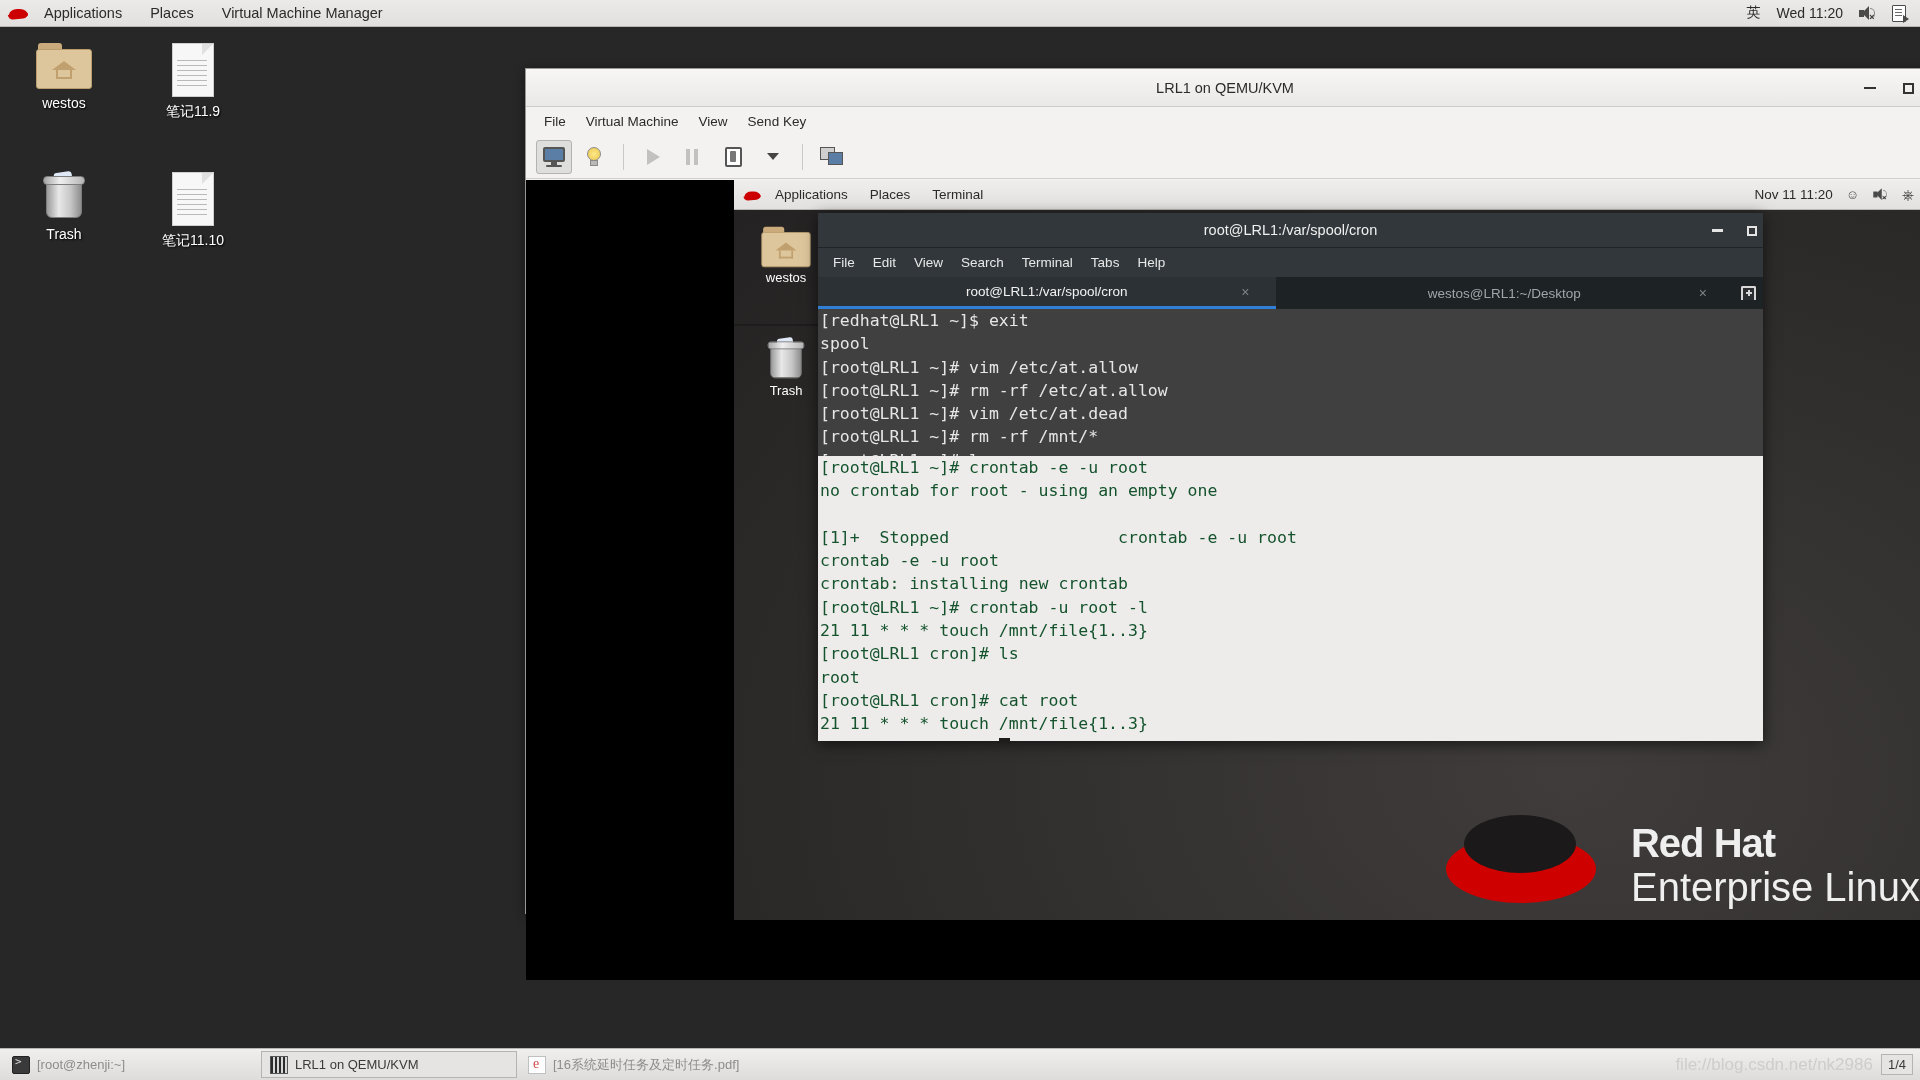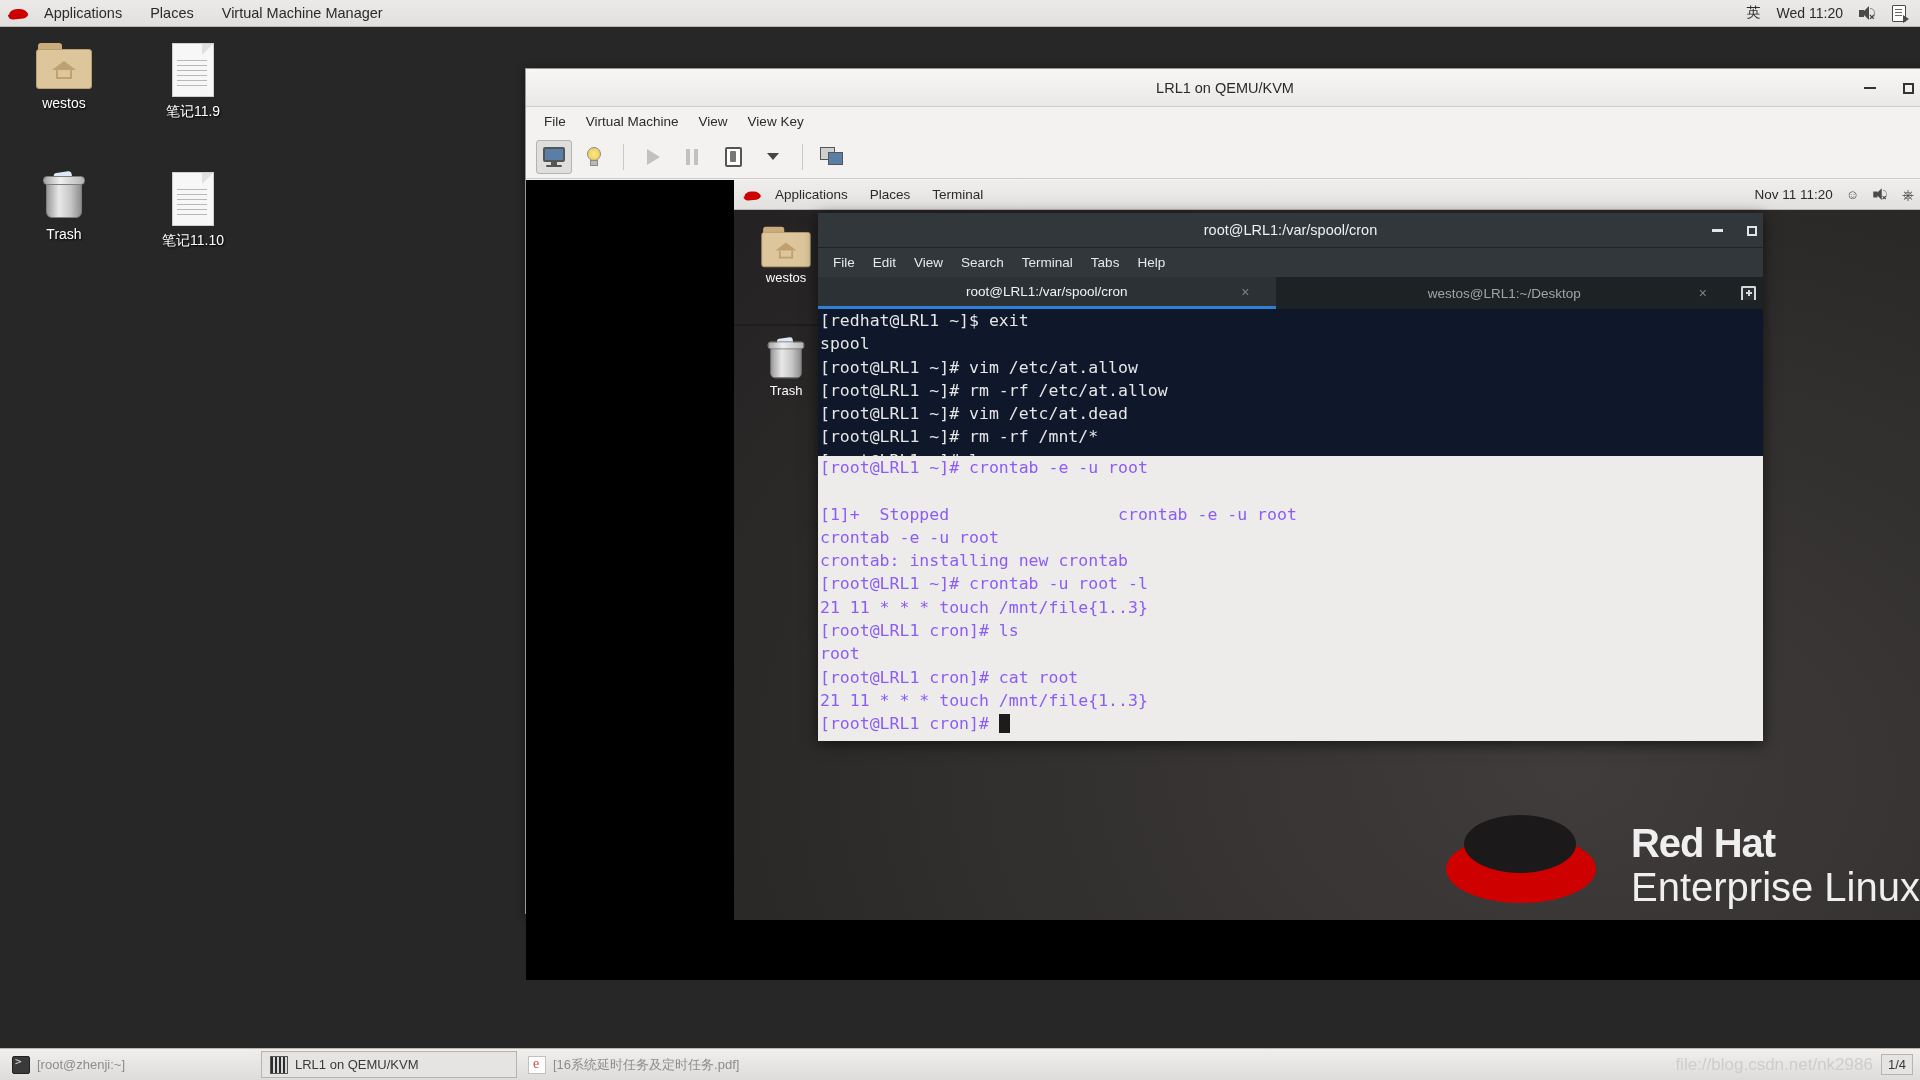--- a/index.html
+++ b/index.html
@@ -160,22 +160,22 @@
   .gt-tab { flex: 1; display:flex; align-items:center; justify-content:center; position:relative; color:#9fa6a9;}
   .gt-tab.active { background:#2b3134; color:#f2f2f2; border-bottom:3px solid #2f7fd6;}
   .gt-tab .x { position:absolute; right: 26px; color:#7d8488; font-size:14px;}
   .gt-newtab { width: 30px; display:flex; align-items:center; justify-content:center;}
   .plusbox { width:15px; height:14px; border:2px solid #d8d8d8; border-bottom:none; border-radius:2px 2px 0 0; position:relative; background:#2b2f31;}
   .plusbox .h { position:absolute; left:3.5px; top:4px; width:6px;height:2px;background:#d8d8d8;}
   .plusbox .v { position:absolute; left:5.5px; top:2px; width:2px;height:6px;background:#d8d8d8;}
 
   .gt-body { position:relative; width:945px; height: 598px; overflow:hidden;
     font-family: "DejaVu Sans Mono", "Liberation Mono", monospace; font-size: 16.5px; line-height: 23.3px; }
-  .gt-dark { position:absolute; left:0; top:0; width:945px; height: 147px; background:#0f172a; color:#e6e6e6;}
-  .gt-light { position:absolute; left:0; top:147px; width:945px; height: 451px; background:#edecea; color:#8b5cf6;}
+  .gt-dark { position:absolute; left:0; top:0; width:945px; height: 147px; background:#404040; color:#e6e6e6;}
+  .gt-light { position:absolute; left:0; top:147px; width:945px; height: 451px; background:#edecea; color:#14532d;}
   .trow { white-space: pre; padding-left: 2px; }
   .blue { color: #2f8fe0; }
   .cursor { display:inline-block; width: 11px; height: 19px; background:#1c1c1c; vertical-align: -4px;}
   .gt-light .cursorbg { position:absolute; left: 197px; top: 427px; width: 748px; height: 24px; background:#2b2f31;}
 
   
   .taskbar {
     position:absolute; left:0; bottom:0; width:1920px; height: 32px;
     background: linear-gradient(to bottom,#f0efed,#dedcda);
     border-top: 1px solid #b8b5b2; display:flex; align-items:center; padding: 0 3px; gap: 2px;
@@ -283,21 +283,21 @@
         <span class="wbtn">
             <i class="max"></i>
           </span>
       </span>
     </div>
 
     <div class="qemu-menu">
       <span>File</span>
       <span>Virtual Machine</span>
       <span>View</span>
-      <span>View Key</span>
+      <span>Send Key</span>
     </div>
 
     <div class="qemu-toolbar">
       <span class="tbtn pressed">
         <span class="mon">
             <i class="scr"></i>
             <i class="st"></i>
             <i class="bs"></i>
           </span>
       </span>
@@ -441,20 +441,21 @@
           <div class="trow"><span>[root@LRL1 ~]# rm -rf /etc/at.allow</span></div>
           <div class="trow"><span>[root@LRL1 ~]# vim /etc/at.dead</span></div>
           <div class="trow"><span>[root@LRL1 ~]# rm -rf /mnt/*</span></div>
           <div class="trow"><span>[root@LRL1 ~]# ls</span></div>
           <div class="trow"><span>anaconda-ks.cfg  </span><span class="blue">Desktop</span><span>    </span><span class="blue">Downloads</span><span>            </span><span class="blue">Music</span><span>     </span><span class="blue">Public</span><span>     </span><span class="blue">Videos</span></div>
           <div class="trow"><span>dead.letter      </span><span class="blue">Documents</span><span>  initial-setup-ks.cfg  </span><span class="blue">Pictures</span><span>  </span><span class="blue">Templates</span></div>
         </div>
       <div class="gt-light" id="light-region">
         <div class="cursorbg"></div>
       <div class="trow">[root@LRL1 ~]# crontab -e -u root</div>
+          <div class="trow">no crontab for root - using an empty one</div>
           <div class="trow">&nbsp;</div>
           <div class="trow">[1]+  Stopped                 crontab -e -u root</div>
           <div class="trow">crontab -e -u root</div>
           <div class="trow">crontab: installing new crontab</div>
           <div class="trow">[root@LRL1 ~]# crontab -u root -l</div>
           <div class="trow">21 11 * * * touch /mnt/file{1..3}</div>
           <div class="trow">[root@LRL1 cron]# ls</div>
           <div class="trow">root</div>
           <div class="trow">[root@LRL1 cron]# cat root</div>
           <div class="trow">21 11 * * * touch /mnt/file{1..3}</div>

